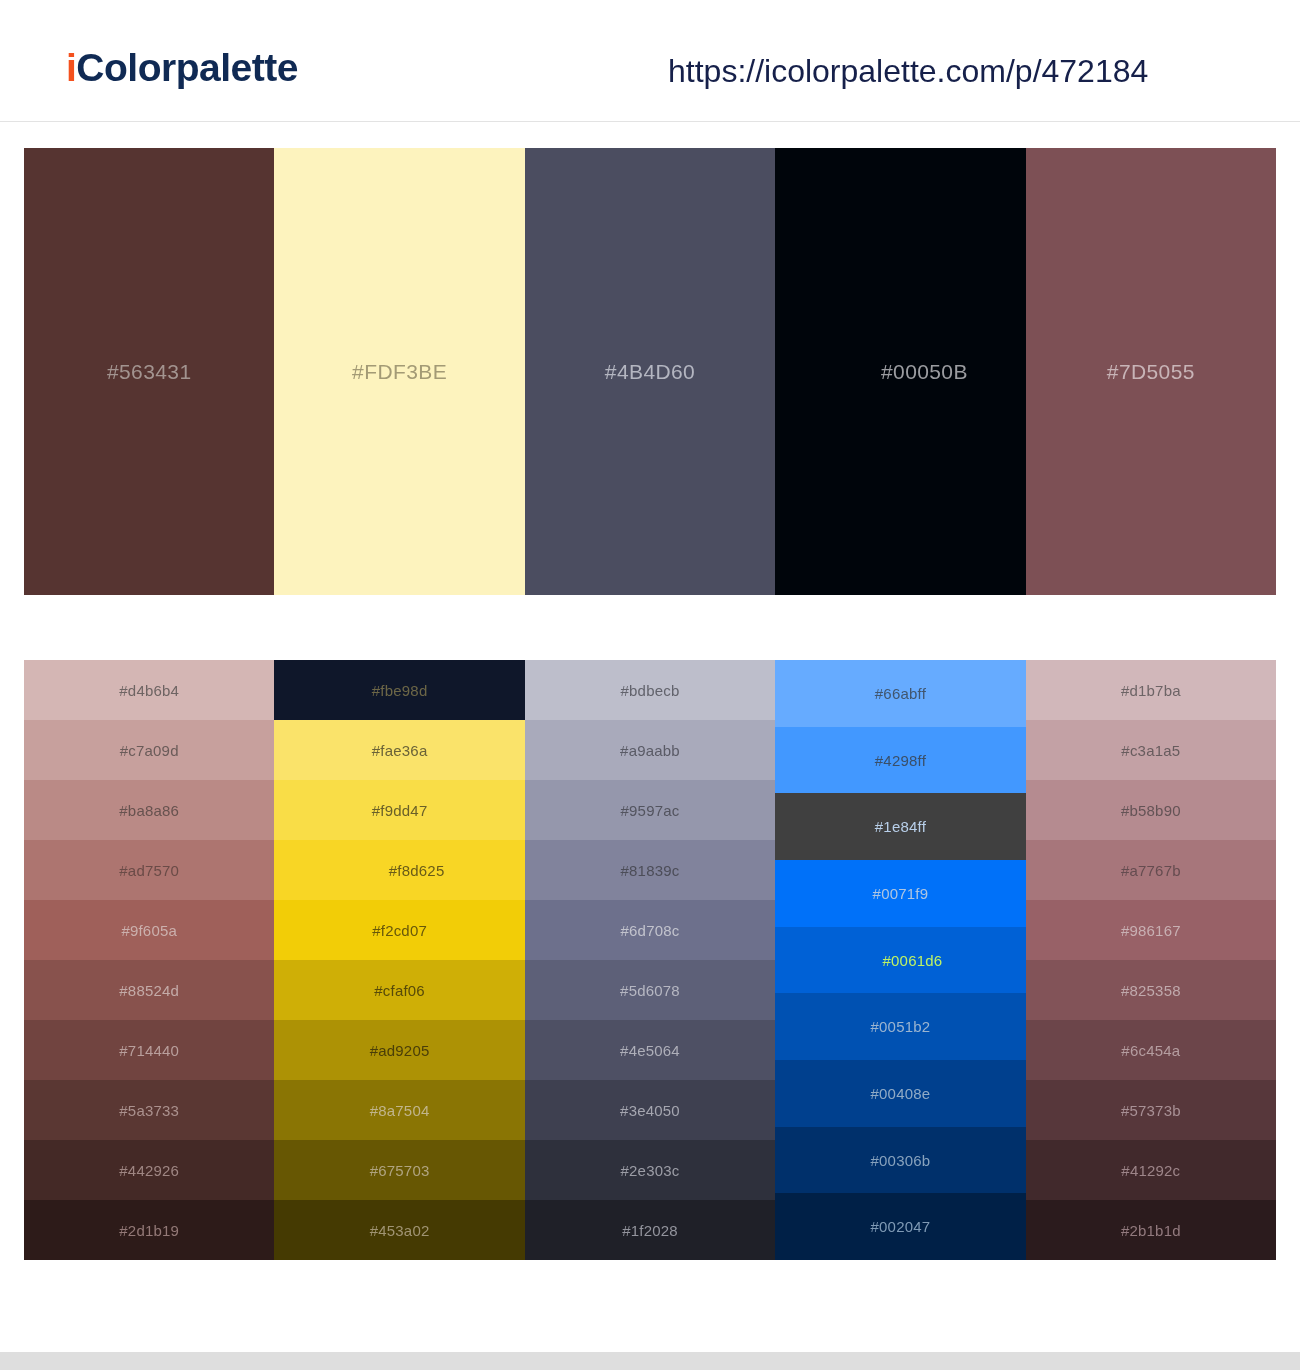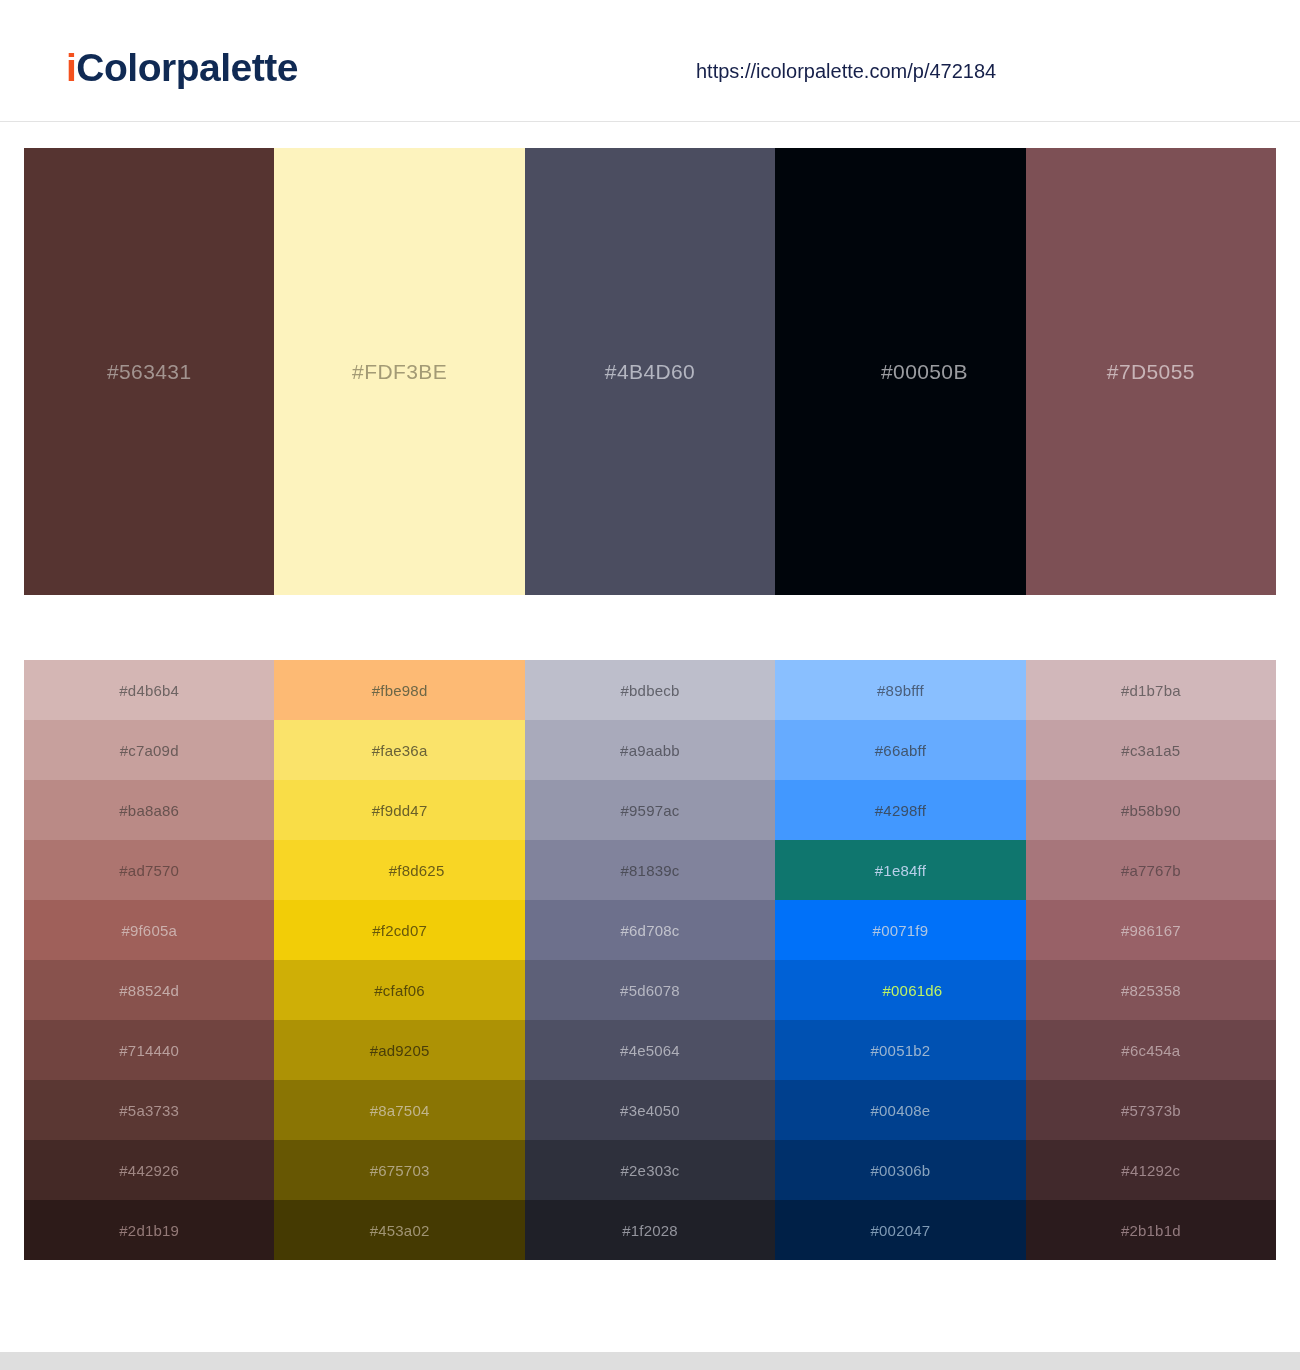--- a/index.html
+++ b/index.html
@@ -36,23 +36,23 @@
     font-weight: bold;
     letter-spacing: -0.5px;
     line-height: 48px;
     white-space: nowrap;
   }
   .logo .logo-i { color: #f4511e; }
   .logo .logo-rest { color: #102a54; }
 
   .page-url {
     position: absolute;
-    left: 696px;
+    left: 668px;
     top: 54px;
-    font-size: 20px;
+    font-size: 32px;
     color: #16204a;
     line-height: 34px;
     white-space: nowrap;
     font-family: "Liberation Sans", sans-serif;
   }
 
   
   .palette-strip {
     position: absolute;
     left: 24px;
@@ -145,21 +145,21 @@
         <div class="shade-cell" style="background: rgb(186, 138, 134); color: rgb(103, 82, 79);">#ba8a86</div>
         <div class="shade-cell" style="background: rgb(173, 117, 112); color: rgb(106, 75, 71);">#ad7570</div>
         <div class="shade-cell" style="background: rgb(159, 96, 90); color: rgb(203, 176, 173);">#9f605a</div>
         <div class="shade-cell" style="background: rgb(136, 82, 77); color: rgb(196, 171, 168);">#88524d</div>
         <div class="shade-cell" style="background: rgb(113, 68, 64); color: rgb(185, 159, 156);">#714440</div>
         <div class="shade-cell" style="background: rgb(90, 55, 51); color: rgb(171, 145, 142);">#5a3733</div>
         <div class="shade-cell" style="background: rgb(68, 41, 38); color: rgb(159, 134, 131);">#442926</div>
         <div class="shade-cell" style="background: rgb(45, 27, 25); color: rgb(147, 121, 119);">#2d1b19</div>
       </div>
       <div class="shade-col">
-        <div class="shade-cell" style="background: #fdba74; color: rgb(109, 103, 71);">#fbe98d</div>
+        <div class="shade-cell" style="background: #0f172a; color: rgb(109, 103, 71);">#fbe98d</div>
         <div class="shade-cell" style="background: rgb(250, 227, 106); color: rgb(107, 99, 56);">#fae36a</div>
         <div class="shade-cell" style="background: rgb(249, 221, 71); color: rgb(106, 96, 41);">#f9dd47</div>
         <div class="shade-cell" style="background: rgb(248, 214, 37); color: rgb(106, 92, 24); padding-left: 34px;">#f8d625</div>
         <div class="shade-cell" style="background: rgb(242, 205, 7); color: rgb(104, 88, 10);">#f2cd07</div>
         <div class="shade-cell" style="background: rgb(207, 175, 6); color: rgb(87, 74, 9);">#cfaf06</div>
         <div class="shade-cell" style="background: rgb(173, 146, 5); color: rgb(74, 62, 8);">#ad9205</div>
         <div class="shade-cell" style="background: rgb(138, 117, 4); color: rgb(193, 181, 140);">#8a7504</div>
         <div class="shade-cell" style="background: rgb(103, 87, 3); color: rgb(176, 164, 128);">#675703</div>
         <div class="shade-cell" style="background: rgb(69, 58, 2); color: rgb(160, 148, 115);">#453a02</div>
       </div>
@@ -169,24 +169,23 @@
         <div class="shade-cell" style="background: rgb(149, 151, 172); color: rgb(83, 84, 95);">#9597ac</div>
         <div class="shade-cell" style="background: rgb(129, 131, 156); color: rgb(76, 77, 88);">#81839c</div>
         <div class="shade-cell" style="background: rgb(109, 112, 140); color: rgb(194, 195, 205);">#6d708c</div>
         <div class="shade-cell" style="background: rgb(93, 96, 120); color: rgb(182, 183, 194);">#5d6078</div>
         <div class="shade-cell" style="background: rgb(78, 80, 100); color: rgb(174, 175, 185);">#4e5064</div>
         <div class="shade-cell" style="background: rgb(62, 64, 80); color: rgb(165, 166, 176);">#3e4050</div>
         <div class="shade-cell" style="background: rgb(46, 48, 60); color: rgb(156, 157, 166);">#2e303c</div>
         <div class="shade-cell" style="background: rgb(31, 32, 40); color: rgb(147, 148, 157);">#1f2028</div>
       </div>
       <div class="shade-col">
-        <div class="shade-cell" style="background: rgb(137, 191, 255); color: rgb(74, 95, 124);">#89bfff</div>
         <div class="shade-cell" style="background: rgb(102, 171, 255); color: rgb(65, 86, 111);">#66abff</div>
         <div class="shade-cell" style="background: rgb(66, 152, 255); color: rgb(58, 79, 104);">#4298ff</div>
-        <div class="shade-cell" style="background: #0f766e; color: rgb(184, 207, 233);">#1e84ff</div>
+        <div class="shade-cell" style="background: #404040; color: rgb(184, 207, 233);">#1e84ff</div>
         <div class="shade-cell" style="background: rgb(0, 113, 249); color: rgb(174, 198, 226);">#0071f9</div>
         <div class="shade-cell" style="background: rgb(0, 97, 214); color: #bef264; padding-left: 24px;">#0061d6</div>
         <div class="shade-cell" style="background: rgb(0, 81, 178); color: rgb(154, 180, 208);">#0051b2</div>
         <div class="shade-cell" style="background: rgb(0, 64, 142); color: rgb(144, 171, 198);">#00408e</div>
         <div class="shade-cell" style="background: rgb(0, 48, 107); color: rgb(135, 162, 189);">#00306b</div>
         <div class="shade-cell" style="background: rgb(0, 32, 71); color: rgb(127, 154, 181);">#002047</div>
       </div>
       <div class="shade-col">
         <div class="shade-cell" style="background: rgb(209, 183, 186); color: rgb(109, 100, 102);">#d1b7ba</div>
         <div class="shade-cell" style="background: rgb(195, 161, 165); color: rgb(104, 92, 94);">#c3a1a5</div>

